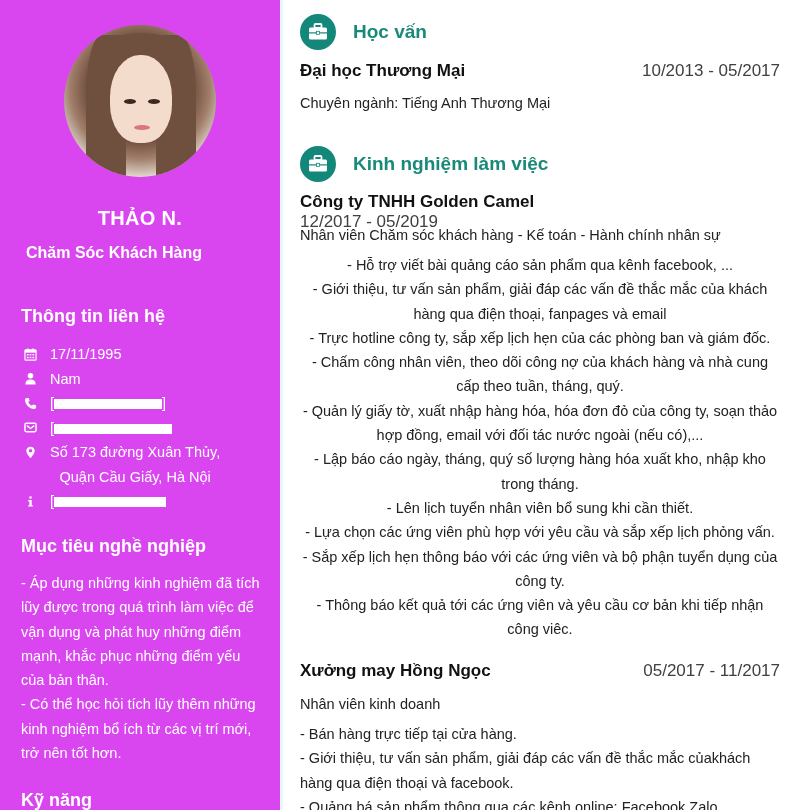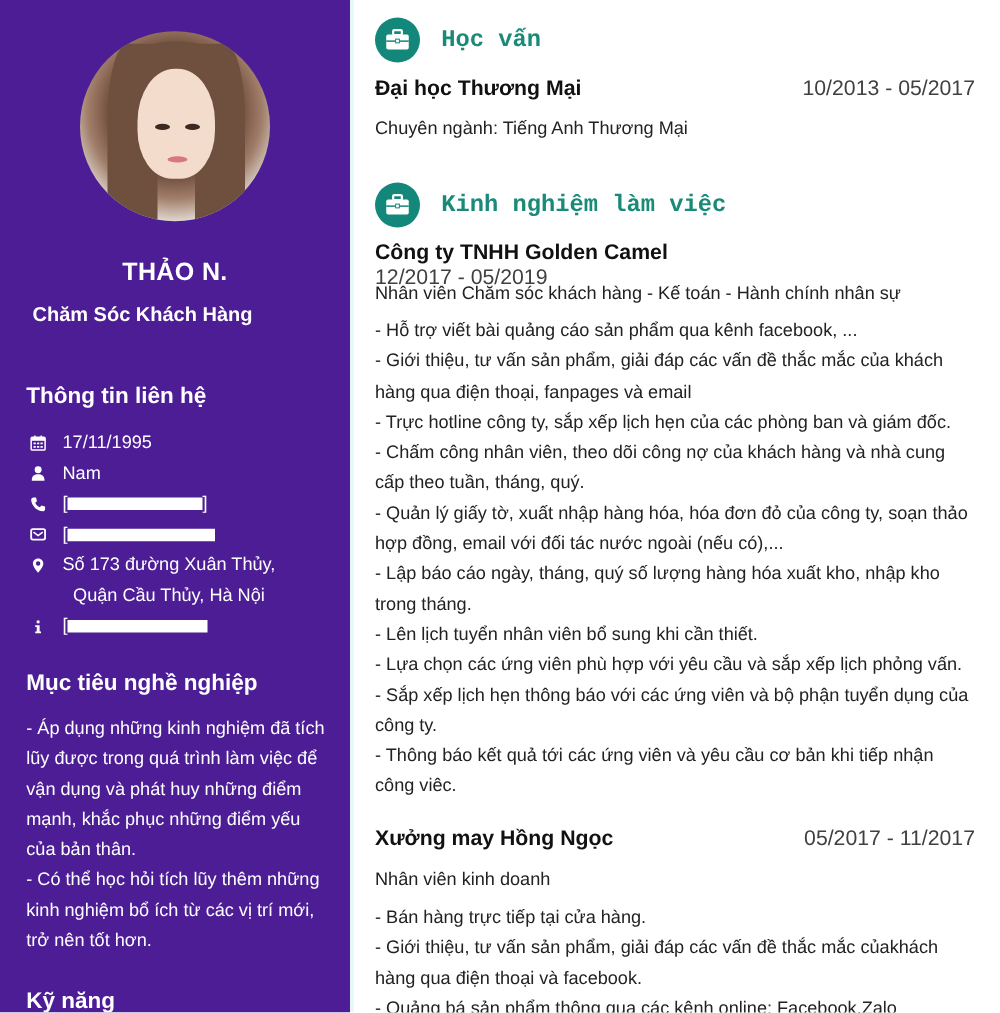--- a/index.html
+++ b/index.html
@@ -1,21 +1,21 @@
 <!DOCTYPE html>
 <html><head>
   <meta charset="utf-8">
   <style>
     * { box-sizing: border-box; margin: 0; padding: 0; }
     html, body { width: 800px; height: 810px; overflow: hidden; background: #ffffff; }
     body { font-family: "Liberation Sans", "DejaVu Sans", sans-serif; color: #222; position: relative; }
 
     .sidebar {
       position: absolute; left: 0; top: 0; width: 280px; height: 810px;
-      background: #4c1d95; color: #ffffff; overflow: hidden;
+      background: #d946ef; color: #ffffff; overflow: hidden;
     }
     .avatar {
       position: absolute; left: 64px; top: 25px; width: 152px; height: 152px;
       border-radius: 50%; overflow: hidden;
       background: radial-gradient(circle at 50% 42%, #f3dccf 0, #eccbb7 22%, #b88d72 30%, #6e4c3b 44%, #a07e6a 60%, #e9e4dc 78%, #f5f2ec 100%);
     }
     .avatar .face {
       position: absolute; left: 46px; top: 30px; width: 62px; height: 88px;
       border-radius: 48% 48% 44% 44%; background: #f4dccd;
     }
@@ -34,21 +34,21 @@
     .contact-item { display: flex; align-items: flex-start; font-size: 14.5px; line-height: 24.5px; text-align: center; }
     .contact-item .ic { width: 26px; flex: 0 0 26px; height: 24px; display: flex; align-items: center; }
     .contact-item .ic svg { width: 13px; height: 13px; fill: #ffffff; }
     .redacted { display: inline-block; position: relative; }
     .redacted .bar { display: inline-block; height: 10px; background: #ffffff; vertical-align: middle; }
 
     .objective { position: absolute; left: 21px; top: 571px; width: 245px; font-size: 14.5px; line-height: 24.3px; }
 
     .main-border { position: absolute; left: 280px; top: 0; width: 3px; height: 810px; background: #e6f7f9; }
 
-    .section-head { position: absolute; left: 300px; display: flex; align-items: center; font-family: Liberation Mono, monospace; }
+    .section-head { position: absolute; left: 300px; display: flex; align-items: center; }
     .section-icon { width: 36px; height: 36px; border-radius: 50%; background: #13887a; display: flex; align-items: center; justify-content: center; }
     .section-icon svg { width: 20px; height: 18px; }
     .section-title { margin-left: 17px; font-size: 19px; font-weight: bold; color: #1a8a78; }
 
     .row { position: absolute; left: 300px; width: 480px; display: flex; justify-content: space-between; font-size: 17px; }
     .row .org { font-weight: bold; color: #111; }
     .row .date { color: #404040; }
     .para { position: absolute; left: 300px; width: 480px; font-size: 14.5px; color: #222; line-height: 24.3px; }
   </style>
 </head>
@@ -117,21 +117,21 @@
       </span>
     </li>
     <li class="contact-item">
       <span class="ic">
         <svg viewBox="0 0 14 14">
             <path d="M7 0.8 C4.3 0.8 2.5 2.8 2.5 5.2 C2.5 8.4 7 13.2 7 13.2 C7 13.2 11.5 8.4 11.5 5.2 C11.5 2.8 9.7 0.8 7 0.8 Z M7 3.3 A1.9 1.9 0 1 1 7 7.1 A1.9 1.9 0 1 1 7 3.3 Z" fill-rule="evenodd"></path>
           </svg>
       </span>
       <span>
         <span>Số 173 đường Xuân Thủy,</span><br>
-        <span>Quận Cầu Thủy, Hà Nội</span>
+        <span>Quận Cầu Giấy, Hà Nội</span>
       </span>
     </li>
     <li class="contact-item">
       <span class="ic">
         <svg viewBox="0 0 14 14">
             <rect x="5.8" y="1.5" width="2.4" height="2.4"></rect>
             <path d="M4.5 5.5 L8.3 5.5 L8.3 11 L9.5 11 L9.5 12.5 L4.5 12.5 L4.5 11 L5.8 11 L5.8 7 L4.5 7 Z"></path>
           </svg>
       </span>
       <span class="redacted">
@@ -178,21 +178,21 @@
       </svg>
   </div>
   <div class="section-title">Kinh nghiệm làm việc</div>
 </div>
 
 <div class="row" style="top:192px;flex-direction:column;">
   <span class="org">Công ty TNHH Golden Camel</span>
   <span class="date">12/2017 - 05/2019</span>
 </div>
 <div class="para" style="top:223px;">Nhân viên Chăm sóc khách hàng - Kế toán - Hành chính nhân sự</div>
-<div class="para" style="top:253px;">
+<div class="para" style="top:253px;text-align:center;">
   <div>- Hỗ trợ viết bài quảng cáo sản phẩm qua kênh facebook, ...</div>
   <div>- Giới thiệu, tư vấn sản phẩm, giải đáp các vấn đề thắc mắc của khách hàng qua điện thoại, fanpages và email</div>
   <div>- Trực hotline công ty, sắp xếp lịch hẹn của các phòng ban và giám đốc.</div>
   <div>- Chấm công nhân viên, theo dõi công nợ của khách hàng và nhà cung cấp theo tuần, tháng, quý.</div>
   <div>- Quản lý giấy tờ, xuất nhập hàng hóa, hóa đơn đỏ của công ty, soạn thảo hợp đồng, email với đối tác nước ngoài (nếu có),...</div>
   <div>- Lập báo cáo ngày, tháng, quý số lượng hàng hóa xuất kho, nhập kho trong tháng.</div>
   <div>- Lên lịch tuyển nhân viên bổ sung khi cần thiết.</div>
   <div>- Lựa chọn các ứng viên phù hợp với yêu cầu và sắp xếp lịch phỏng vấn.</div>
   <div>- Sắp xếp lịch hẹn thông báo với các ứng viên và bộ phận tuyển dụng của công ty.</div>
   <div>- Thông báo kết quả tới các ứng viên và yêu cầu cơ bản khi tiếp nhận công viêc.</div>

